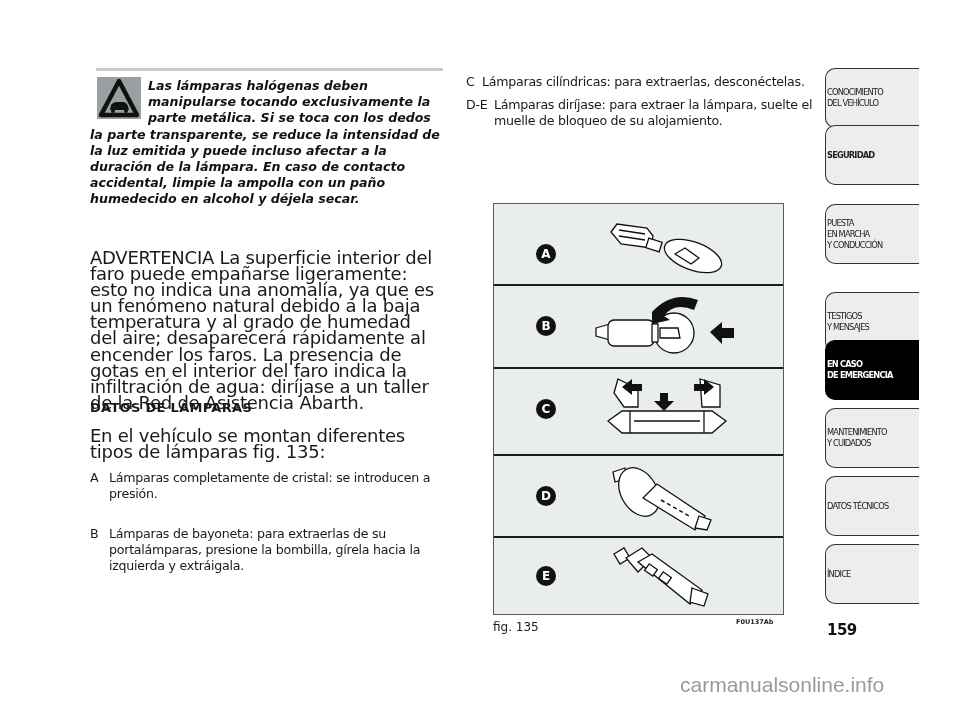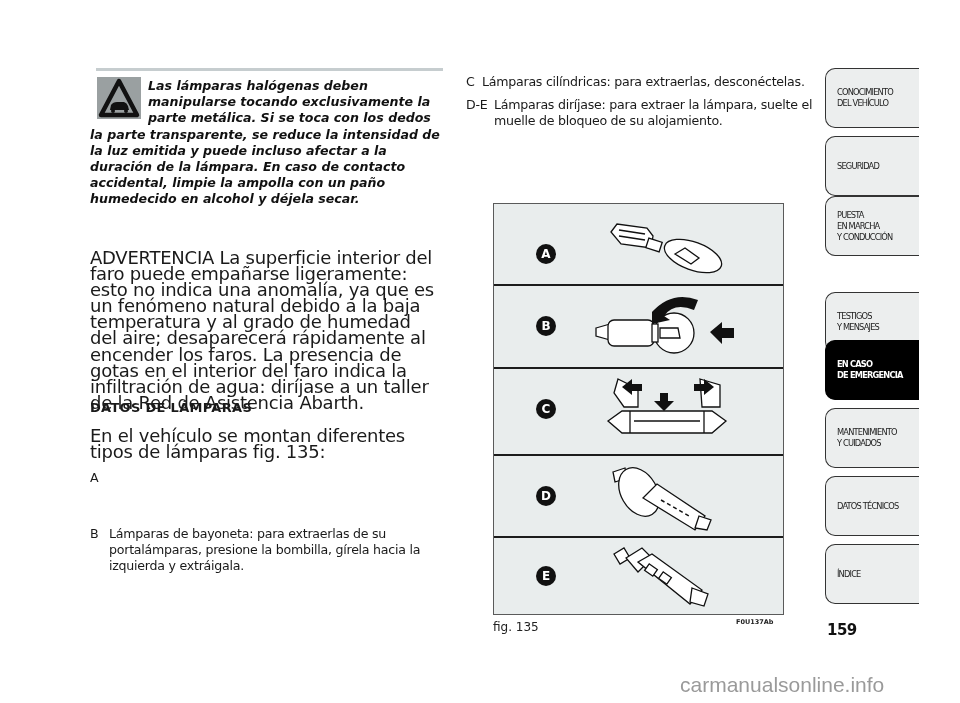--- a/index.html
+++ b/index.html
@@ -52,21 +52,21 @@
     .fig-caption { position: absolute; left: 493px; top: 620px; font-size: 12px; color: #222; }
     .fig-code { position: absolute; left: 736px; top: 618px; font-size: 6.5px; font-weight: bold; color: #222; }
 
     
     .tabs { position: absolute; left: 825px; top: 68px; width: 94px; }
     .tab {
       position: absolute; left: 0; width: 94px; height: 60px;
       background: #eceeee; border: 1px solid #333; border-right: none;
       border-radius: 10px 0 0 10px;
       font-family: "DejaVu Sans", sans-serif; font-size: 9px; line-height: 11px;
-      letter-spacing: -0.9px; color: #222; padding-left: 11px;
+      letter-spacing: -0.9px; color: #222; padding-left: 1px;
       display: flex; align-items: center;
     }
     .tab.active { background: #000; color: #fff; font-weight: bold; border-color: #000; }
     .tab span { white-space: pre-line; display: block; transform: scaleX(0.92); transform-origin: left center; }
     .page-number { position: absolute; left: 827px; top: 621px; font-size: 15px; font-weight: bold; color: #111; letter-spacing: -0.5px; }
 
     .watermark { position: absolute; left: 680px; top: 673px; font-family: "Liberation Sans", sans-serif; font-size: 21px; color: #9a9a9a; }
   </style>
 </head>
 <body>
@@ -89,20 +89,21 @@
 <div class="para" style="top:250px;">
   <span>ADVERTENCIA</span><span> La superficie interior del faro puede empañarse ligeramente: esto no indica una anomalía, ya que es un fenómeno natural debido a la baja temperatura y al grado de humedad del aire; desaparecerá rápidamente al encender los faros. La presencia de gotas en el interior del faro indica la infiltración de agua: diríjase a un taller de la Red de Asistencia Abarth.</span>
 </div>
 
 <div class="section-title">DATOS DE LÁMPARAS</div>
 
 <div class="para" style="top:428px;">En el vehículo se montan diferentes tipos de lámparas fig. 135:</div>
 
 <div class="item" style="top:470px;">
   <span class="k">A</span>
+  <span class="v">Lámparas completamente de cristal: se introducen a presión.</span>
 </div>
 
 <div class="item" style="top:526px;">
   <span class="k">B</span>
   <span class="v">Lámparas de bayoneta: para extraerlas de su portalámparas, presione la bombilla, gírela hacia la izquierda y extráigala.</span>
 </div>
 
 <div class="ritem" style="top:74px;">
   <span class="k">C</span>
   <span class="v1">Lámparas cilíndricas: para extraerlas, desconéctelas.</span>
@@ -193,24 +194,24 @@
 </div>
 
 <div class="fig-caption">fig. 135</div>
 <div class="fig-code">F0U137Ab</div>
 
 <div class="tabs">
   <div class="tab" style="top:0;">
       <span>CONOCIMIENTO
 DEL VEHÍCULO</span>
     </div>
-  <div class="tab" style="top:68px;">
+  <div class="tab" style="top:57px;font-weight:bold;">
       <span>SEGURIDAD</span>
     </div>
-  <div class="tab" style="top:128px;">
+  <div class="tab" style="top:136px;">
       <span>PUESTA
 EN MARCHA
 Y CONDUCCIÓN</span>
     </div>
   <div class="tab" style="top:204px;margin-top:20px;">
       <span>TESTIGOS
 Y MENSAJES</span>
     </div>
   <div class="tab active" style="top:272px;">
       <span>EN CASO

